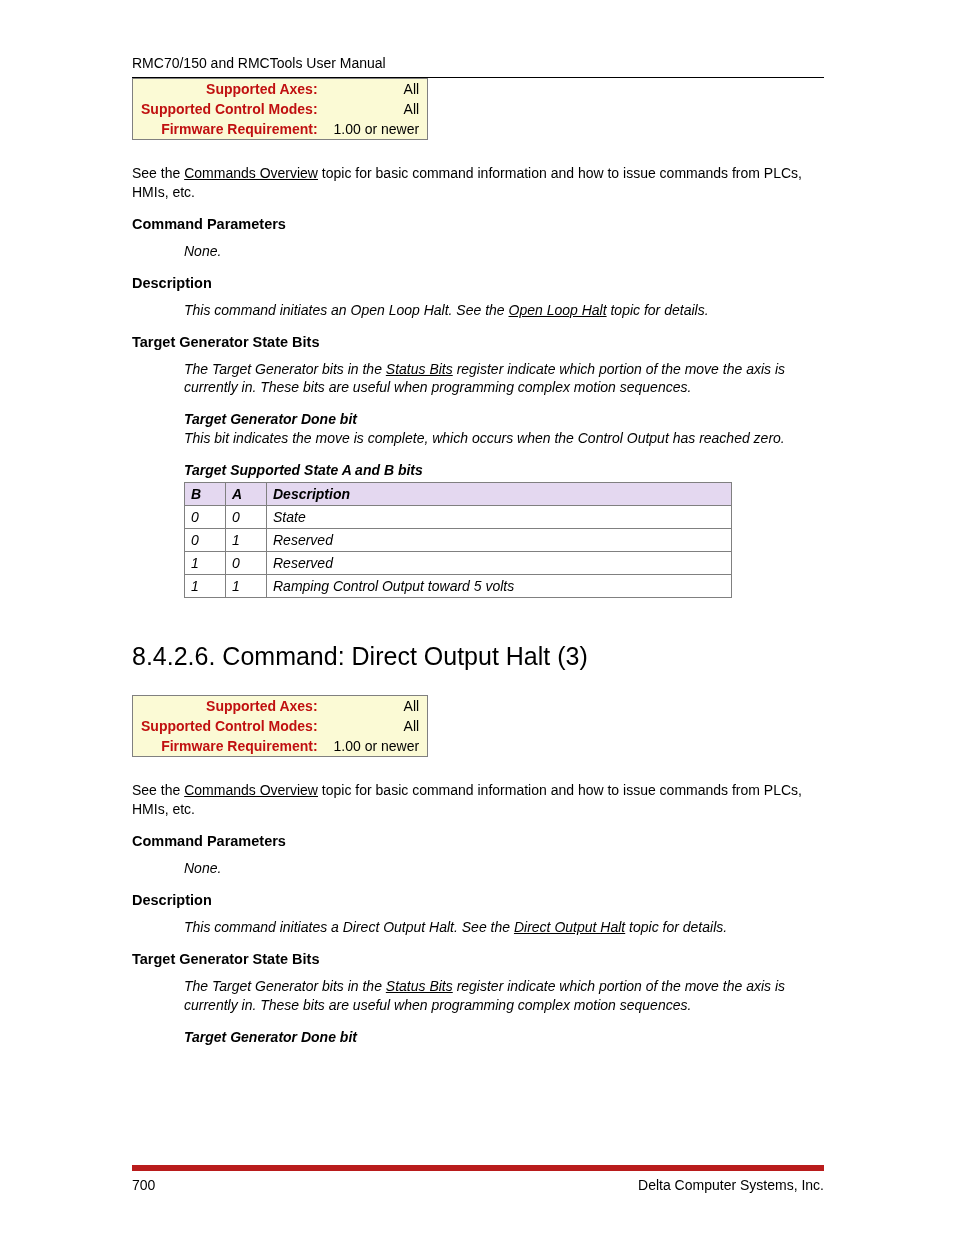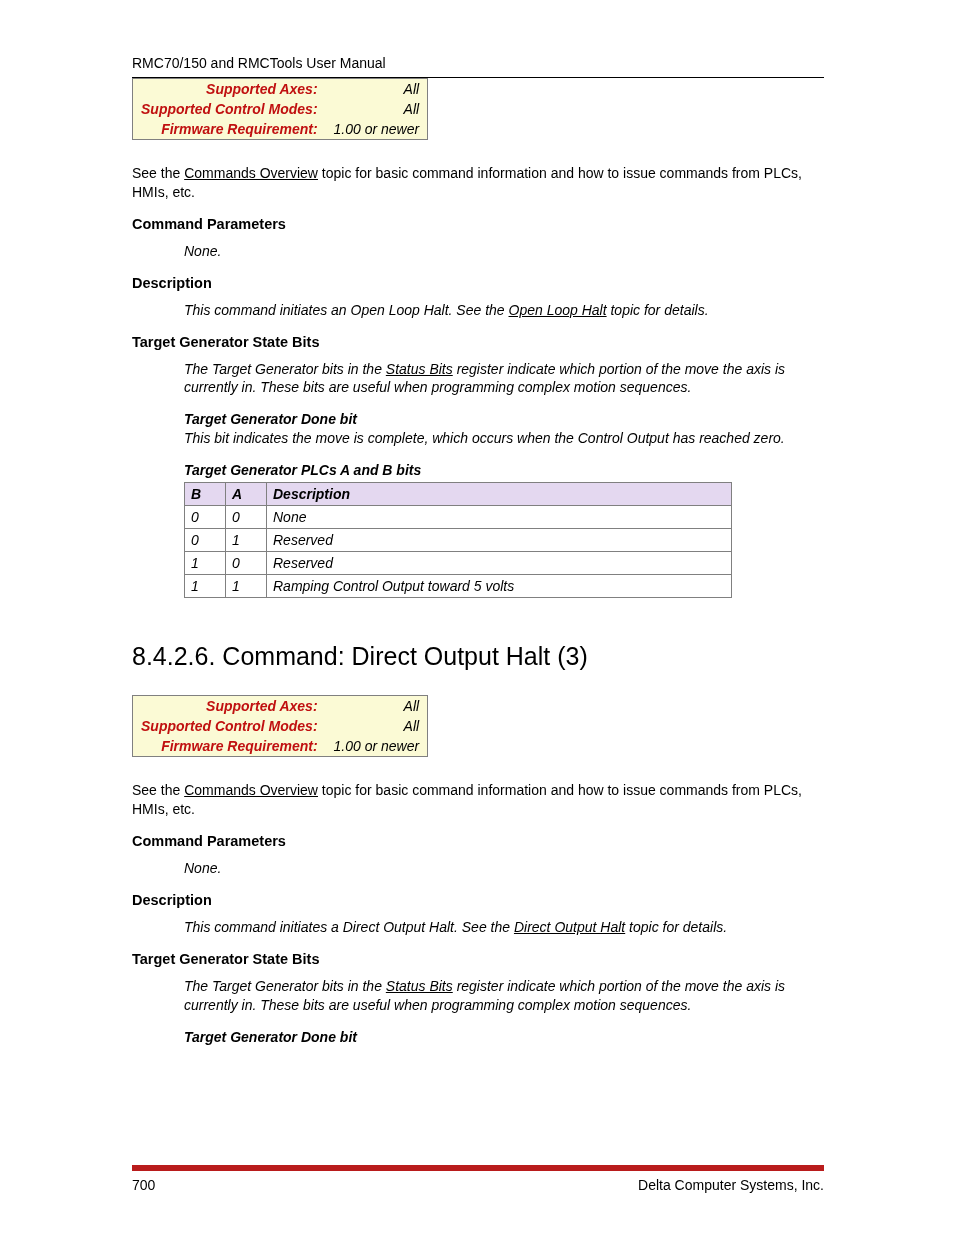--- a/index.html
+++ b/index.html
@@ -19,21 +19,20 @@
     font-size: 14px;
   }
   .info-box {
     border: 1px solid #808080;
     background: #fbfad5;
     display: table;
     margin-bottom: 24px;
   }
   .info-row {
     display: table-row;
-    font-style: italic;
   }
   .info-label, .info-value {
     display: table-cell;
     padding: 2px 8px;
     font-size: 14px;
   }
   .info-label {
     color: #c01010;
     font-weight: bold;
     text-align: right;
@@ -131,33 +130,33 @@
   </div>
 
   <div class="h-bold">Target Generator State Bits</div>
   <div class="para indent">
     <span>The Target Generator bits in the </span><span class="link">Status Bits</span><span> register indicate which portion of the move the axis is currently in. These bits are useful when programming complex motion sequences.</span>
   </div>
 
   <div class="indent">
     <div class="sub-bold">Target Generator Done bit</div>
     <div class="para" style="margin-top:2px">This bit indicates the move is complete, which occurs when the Control Output has reached zero.</div>
-    <div class="sub-bold">Target Generator PLCs A and B bits</div>
+    <div class="sub-bold">Target Supported State A and B bits</div>
 
     <table class="bits">
       <tbody>
           <tr>
         <th style="width:28px">B</th>
         <th style="width:28px">A</th>
         <th>Description</th>
       </tr>
       <tr>
         <td>0</td>
         <td>0</td>
-        <td>None</td>
+        <td>State</td>
       </tr>
       <tr>
         <td>0</td>
         <td>1</td>
         <td>Reserved</td>
       </tr>
       <tr>
         <td>1</td>
         <td>0</td>
         <td>Reserved</td>

